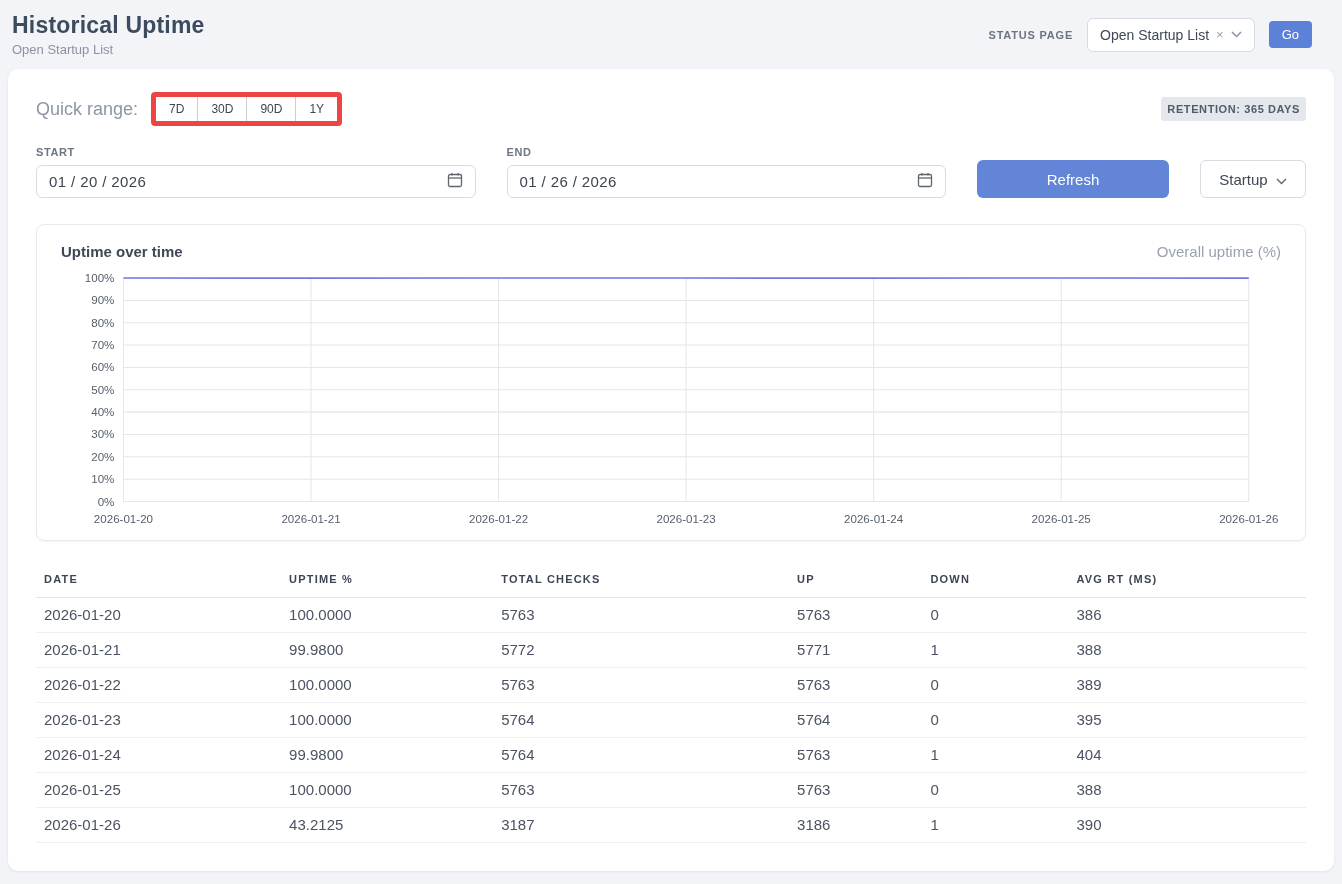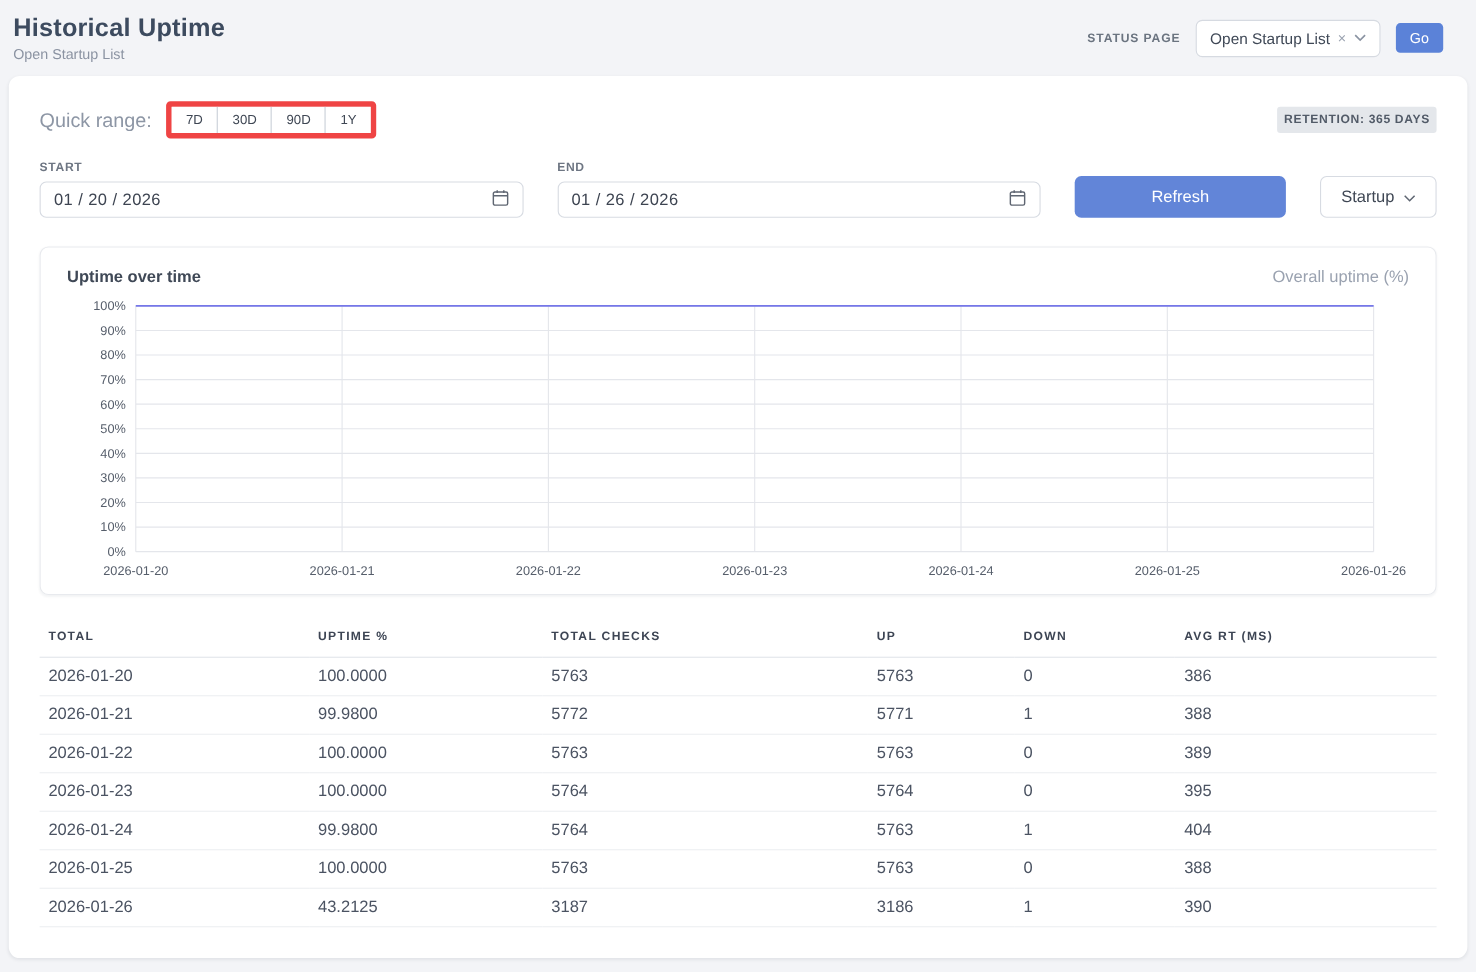--- a/index.html
+++ b/index.html
@@ -251,21 +251,21 @@
     <colgroup>
       <col class="c-date">
         <col class="c-up">
         <col class="c-tot">
         <col class="c-upc">
         <col class="c-down">
         <col class="c-rt">
     </colgroup>
     <thead>
       <tr id="table-head-row">
-          <th>TOTAL</th>
+          <th>DATE</th>
           <th>UPTIME %</th>
           <th>TOTAL CHECKS</th>
           <th>UP</th>
           <th>DOWN</th>
           <th>AVG RT (MS)</th>
         </tr>
     </thead>
     <tbody id="table-body">
         <tr>
           <td>2026-01-20</td>

